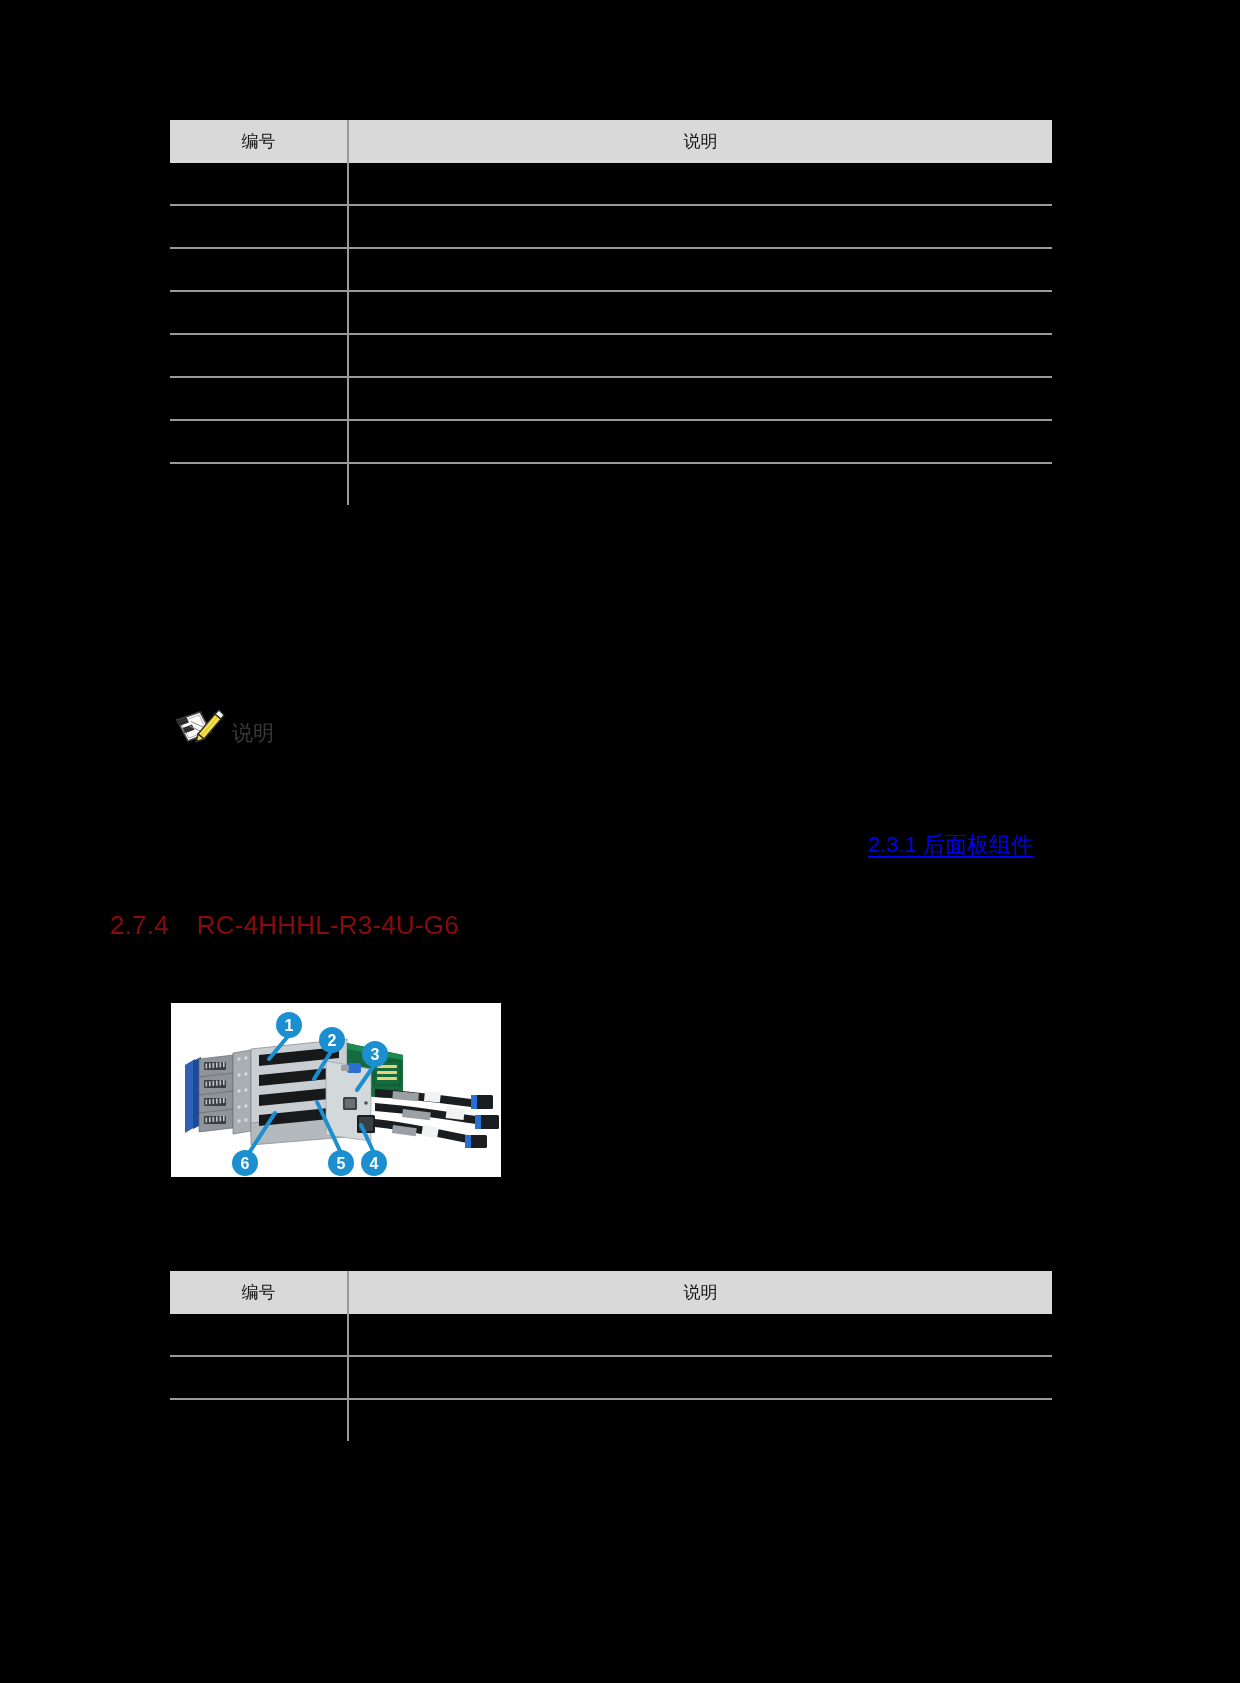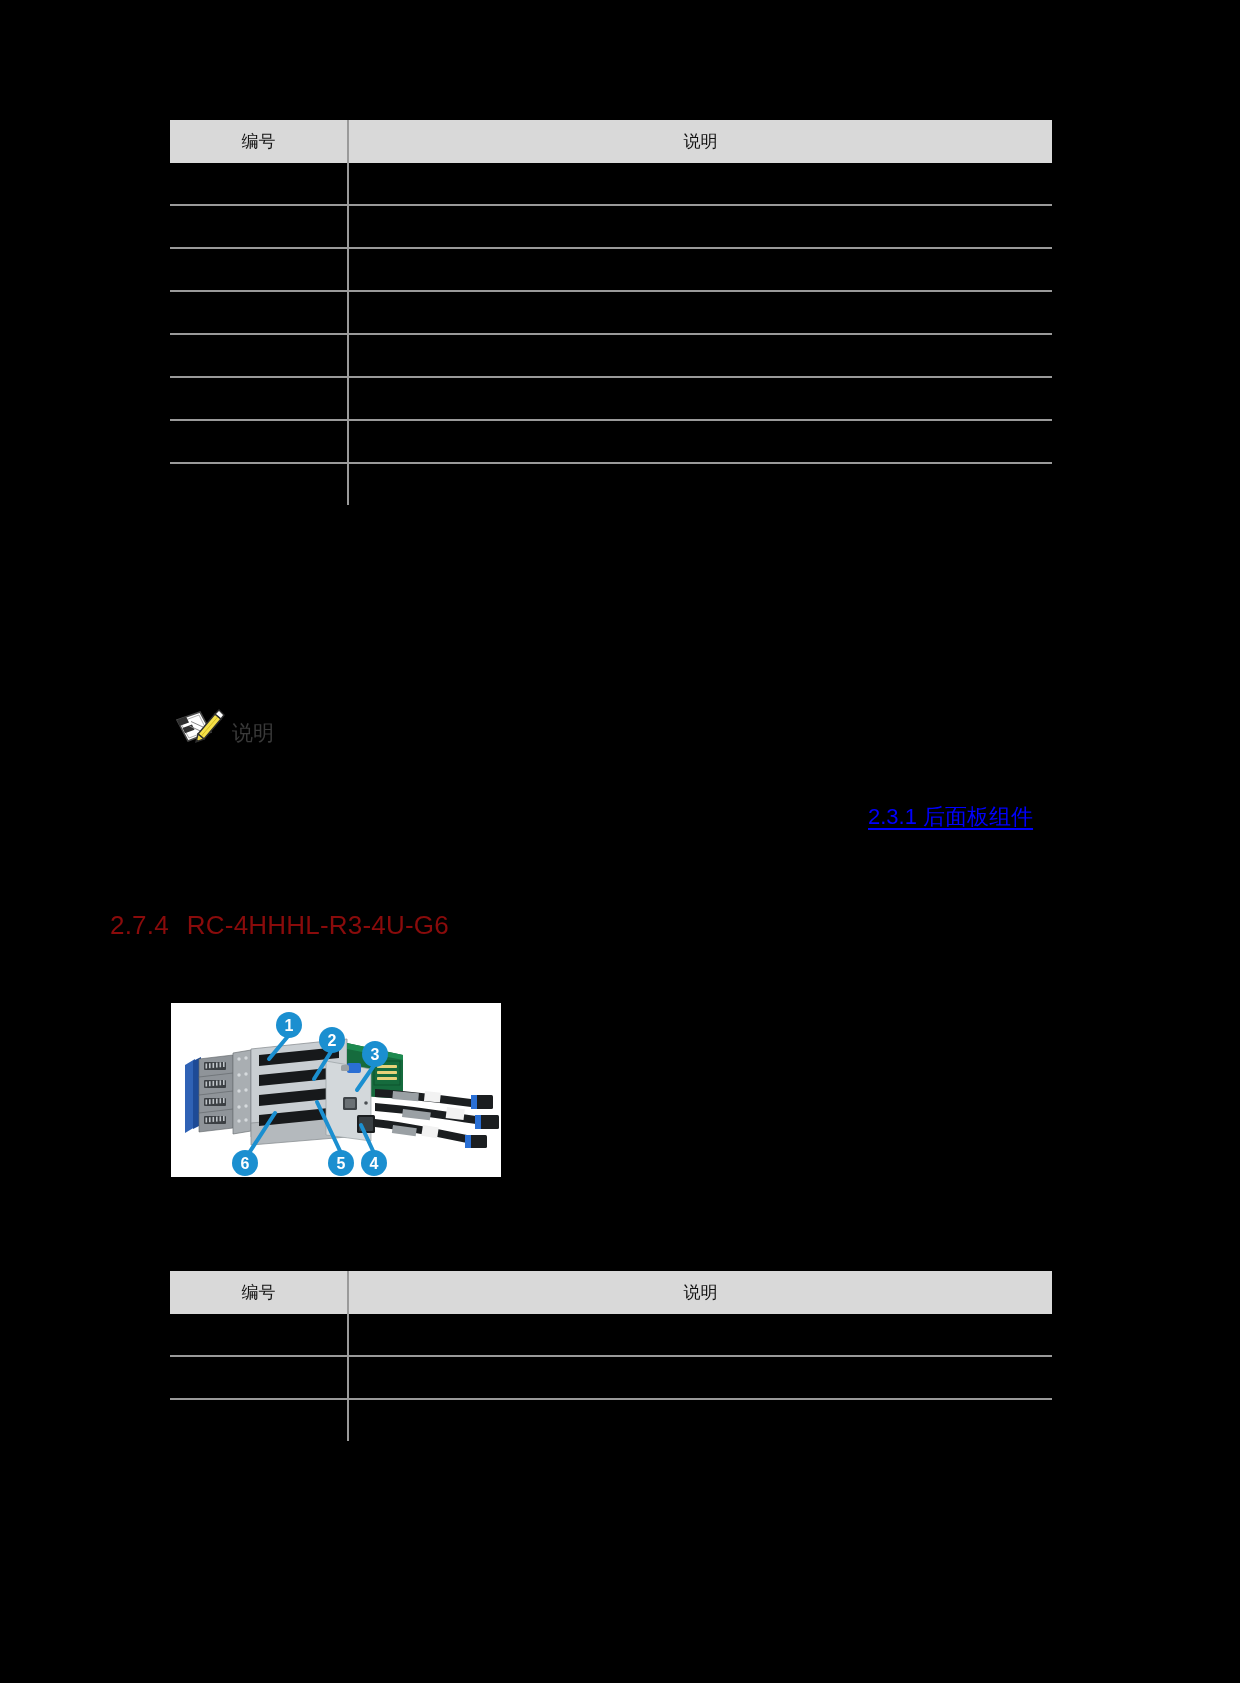--- a/index.html
+++ b/index.html
@@ -98,39 +98,39 @@
     margin-left: 6px;
     line-height: 1;
     padding-bottom: 3px;
     white-space: nowrap;
   }
 
   
   .doc-link {
     position: absolute;
     left: 868px;
-    top: 802px;
+    top: 830px;
     color: #0000ff;
     font-size: 22px;
     text-underline-offset: 4px;
     white-space: nowrap;
     cursor: pointer;
   }
 
   
   .section-heading {
     position: absolute;
     left: 110px;
     top: 910px;
     color: #8a0b0b;
     font-size: 26px;
     white-space: nowrap;
     letter-spacing: 0.2px;
   }
-  .section-heading .num { margin-right: 18px; }
+  .section-heading .num { margin-right: 28px; }
 
   
   .figure {
     position: absolute;
     left: 171px;
     top: 1003px;
     width: 330px;
     height: 174px;
     background: #ffffff;
     overflow: hidden;

